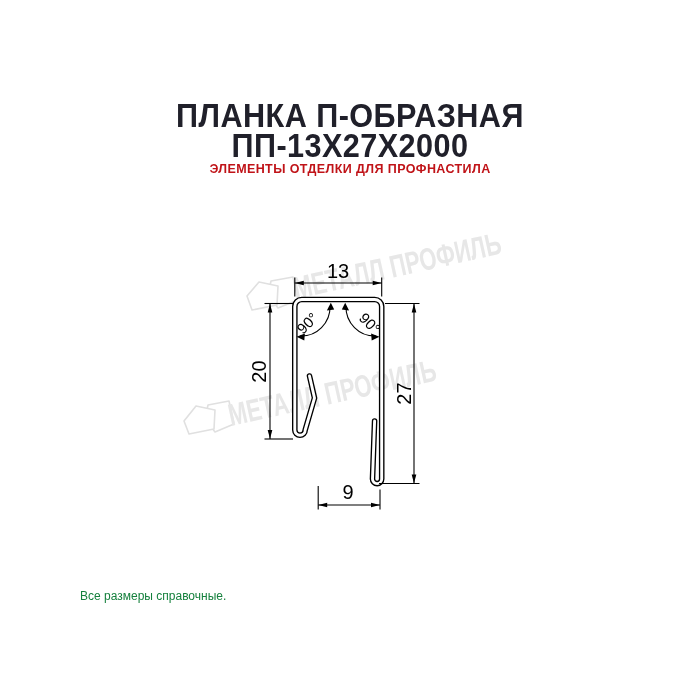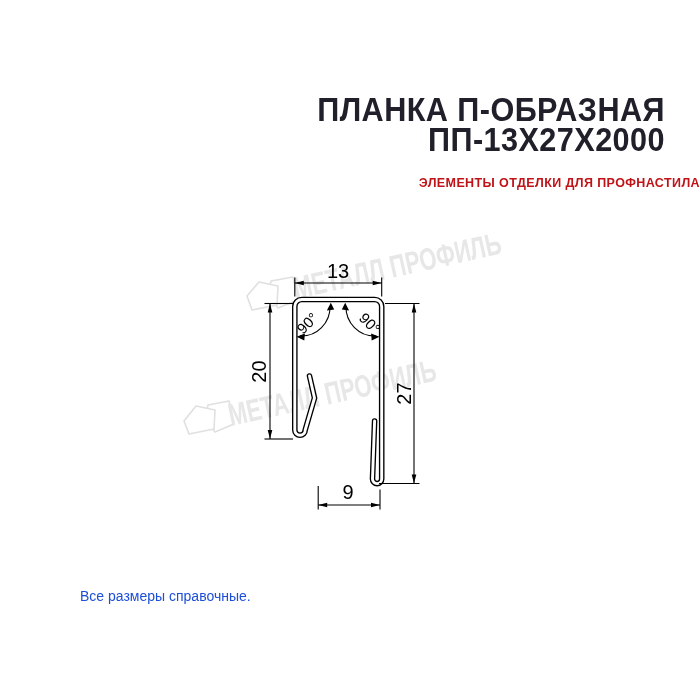--- a/index.html
+++ b/index.html
@@ -1,32 +1,32 @@
 <!DOCTYPE html>
 <html><head>
 <meta charset="utf-8">
 <style>
   html,body{margin:0;padding:0;background:#fff;}
   .page{
     position:relative;width:700px;height:700px;background:#fff;overflow:hidden;
     font-family:"Liberation Sans", sans-serif;
   }
-  .header{position:absolute;top:94px;left:0;width:100%;text-align:right;}
+  .header{position:absolute;top:100px;left:0;width:100%;text-align:center;}
   .title-block{
     font-weight:bold;color:#20202a;font-size:34px;line-height:30px;
     letter-spacing:.5px;transform:scaleX(0.9);transform-origin:50% 50%;
   }
   .subtitle{
-    margin-top:22px;font-size:12.5px;font-weight:bold;color:#c01318;
+    margin-top:2px;font-size:12.5px;font-weight:bold;color:#c01318;
     letter-spacing:.4px;
   }
   .drawing{position:absolute;left:0;top:0;}
   .footer{
-    position:absolute;left:80px;top:589px;font-size:14px;line-height:15.5px;
-    color:#1d4ed8;
+    position:absolute;left:80px;top:589px;font-size:12px;line-height:15.5px;
+    color:#15803d;
   }
   .dim-line{stroke:#000;stroke-width:1.1;fill:none;}
   .dim-arrow{fill:#000;stroke:none;}
   .dim-text{font-family:"Liberation Sans",sans-serif;font-size:20px;fill:#000;}
   .angle-text{font-family:"Liberation Sans",sans-serif;font-size:15px;fill:#000;}
   .wm-text{font-family:"Liberation Sans",sans-serif;font-size:31px;font-weight:bold;}
   .wm-logo{fill:#ffffff;stroke:#e0e0e0;stroke-width:1.6;stroke-linejoin:round;}
 </style>
 </head>
 <body>

